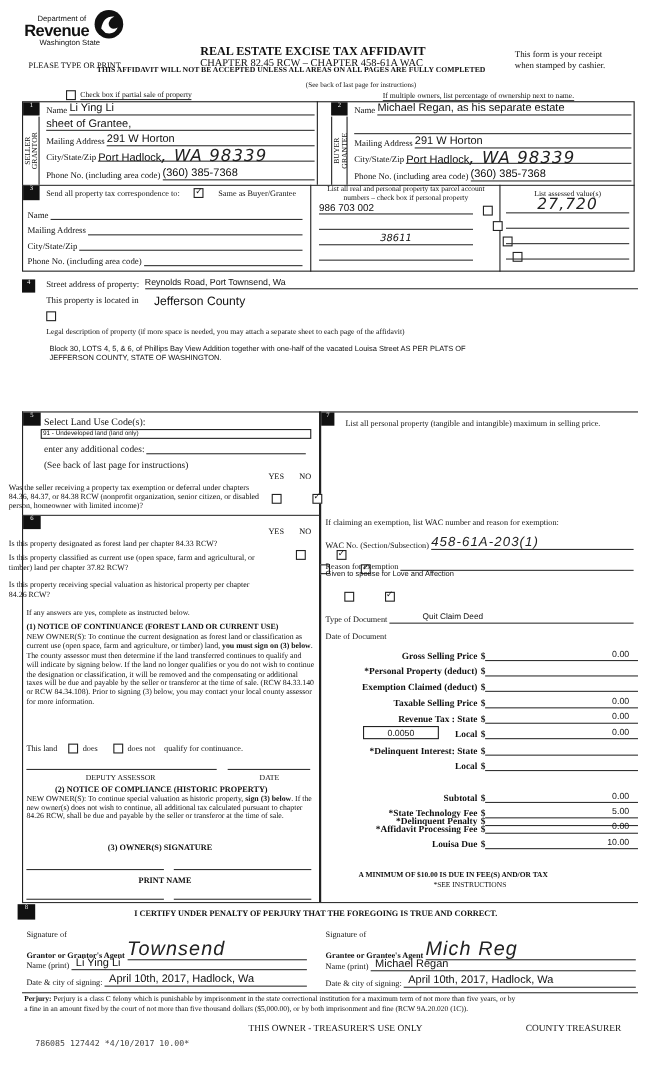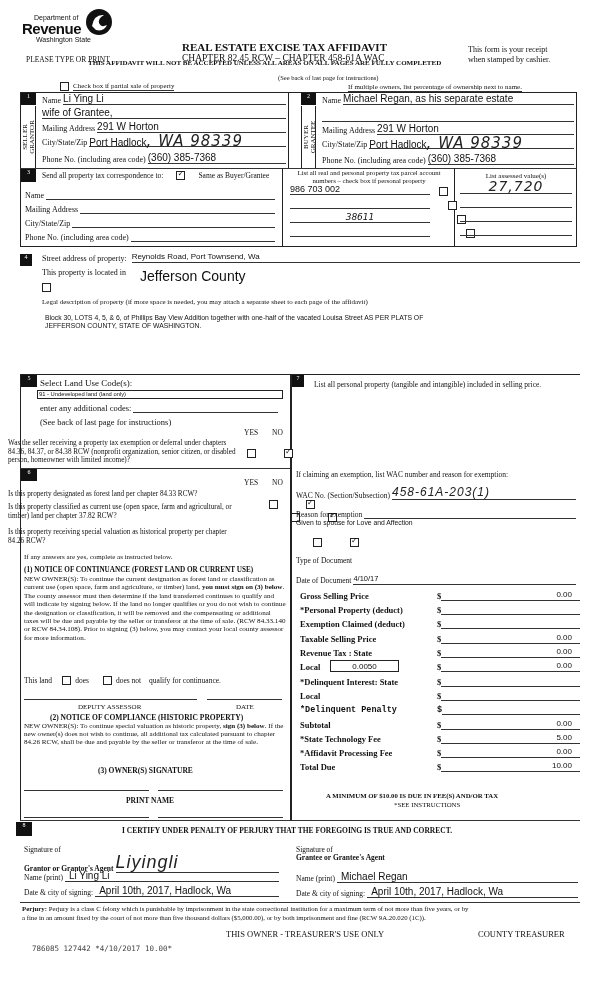--- a/index.html
+++ b/index.html
@@ -13,21 +13,21 @@
 .cb.on::after{content:"✓";position:absolute;left:0;top:-3px;font-size:8px;font-family:"DejaVu Sans",sans-serif}
 .num{position:absolute;background:#111;color:#fff;font-size:6px;text-align:center}
 .fill{font-family:"Liberation Sans",sans-serif;font-size:10px}
 .box{position:absolute;border:1px solid #222}
 .vl{position:absolute;border-left:1px solid #222}
 .hl{position:absolute;border-top:1px solid #333}
 .row{position:absolute;display:flex;align-items:flex-end;white-space:nowrap}
 .row .lab{font-size:8px}
 .row .line{flex:1;border-bottom:1px solid #333;margin-left:2px;height:11px;font-family:"Liberation Sans",sans-serif;font-size:10px;line-height:10px}
 .fee{position:absolute;left:300px;width:280px;display:flex;align-items:flex-end;font-size:8.5px;font-weight:bold}
-.fee .lab{width:134px;text-align:left}
+.fee .lab{width:134px;text-align:right}
 .fee .dol{margin-left:3px}
 .fee .val{flex:1;border-bottom:1px solid #333;text-align:right;font-family:"Liberation Sans",sans-serif;font-weight:normal;font-size:8px;padding-right:8px;height:11px}
 .q{position:absolute;left:8px;width:230px;font-size:7.2px;line-height:8.5px}
 .yn{position:absolute;font-size:7.5px}
 </style>
 </head>
 <body>
 
 
 
@@ -67,21 +67,21 @@
   <div style="transform:rotate(-90deg);position:absolute;left:-16px;top:24px;width:48px;text-align:center;font-size:7px;line-height:7px">
     <div>SELLER</div>
     <div>GRANTOR</div>
   </div>
 </div>
 <div class="row" style="left:42px;top:94px;width:244px">
   <span class="lab">Name</span>
   <span class="line">Li Ying Li</span>
 </div>
 <div class="row" style="left:42px;top:108px;width:244px">
-  <span class="line fill" style="margin-left:0">wife of Grantee,</span>
+  <span class="line fill" style="margin-left:0">sheet of Grantee,</span>
 </div>
 <div class="row" style="left:42px;top:122px;width:244px">
   <span class="lab">Mailing Address</span>
   <span class="line">291 W Horton</span>
 </div>
 <div class="row" style="left:42px;top:136px;width:244px">
   <span class="lab">City/State/Zip</span>
   <span class="line"><span>Port Hadlock</span><span class="hand">, WA  98339</span></span>
 </div>
 <div class="row" style="left:42px;top:153px;width:244px">
@@ -145,21 +145,21 @@
 <div id="parcel-rows"><div class="abs sans ul" style="left: 290px; top: 184px; width: 140px; height: 11px; font-size: 9px; line-height: 10px;">986 703 002</div><span class="cb abs" style="left: 439px; top: 186px;"></span><div class="abs hand ul" style="left: 460px; top: 180px; width: 112px; height: 14px; font-size: 14px; line-height: 13px; text-align: center;">27,720</div><div class="abs sans ul" style="left: 290px; top: 198px; width: 140px; height: 11px; font-size: 9px; line-height: 10px;"></div><span class="cb abs" style="left: 439px; top: 200px;"></span><div class="abs hand ul" style="left: 460px; top: 194px; width: 112px; height: 14px; font-size: 14px; line-height: 13px; text-align: center;"></div><div class="abs sans ul" style="left: 290px; top: 212px; width: 140px; height: 11px; font-size: 9px; line-height: 10px; text-align: center; font-family: &quot;DejaVu Sans&quot;, sans-serif; font-style: italic;">38611</div><span class="cb abs" style="left: 439px; top: 214px;"></span><div class="abs hand ul" style="left: 460px; top: 208px; width: 112px; height: 14px; font-size: 14px; line-height: 13px; text-align: center;"></div><div class="abs sans ul" style="left: 290px; top: 226px; width: 140px; height: 11px; font-size: 9px; line-height: 10px;"></div><span class="cb abs" style="left: 439px; top: 228px;"></span><div class="abs hand ul" style="left: 460px; top: 222px; width: 112px; height: 14px; font-size: 14px; line-height: 13px; text-align: center;"></div></div>
 
 
 <div class="num" style="left:20px;top:254px;width:12px;height:12px">4</div>
 <div class="row" style="left:42px;top:252px;width:538px">
   <span class="lab">Street address of property:</span>
   <span class="line" style="font-size:8px;margin-left:5px">Reynolds Road, Port Townsend, Wa</span>
 </div>
 <div class="abs" style="left:42px;top:268px;font-size:8px;display:flex;gap:14px">
   <span>This property is located in</span>
-  <span class="sans" style="font-size:14px">Jefferson County</span>
+  <span class="sans" style="font-size:11px">Jefferson County</span>
 </div>
 <div class="abs" style="left:42px;top:283px;font-size:7px;display:flex;align-items:center;gap:2px">
   <span class="cb"></span>
 </div>
 <div class="abs" style="left:42px;top:298px;font-size:7px">Legal description of property (if more space is needed, you may attach a separate sheet to each page of the affidavit)</div>
 <div class="abs sans" style="left:45px;top:314px;font-size:6.8px">Block 30, LOTS 4, 5, &amp; 6, of Phillips Bay View Addition together with one-half of the vacated Louisa  Street  AS PER PLATS OF</div>
 <div class="abs sans" style="left:45px;top:322px;font-size:6.8px">JEFFERSON COUNTY, STATE OF WASHINGTON.</div>
 
 
 <div class="box" style="left:20px;top:374px;width:560px;height:446px;border-right:none;border-bottom:none;border-left:none"></div>
@@ -220,37 +220,37 @@
 </div>
 <div class="abs b" style="left:98px;top:766px;font-size:7.5px">(3)  OWNER(S) SIGNATURE</div>
 <div class="hl" style="left:24px;top:790px;width:125px"></div>
 <div class="hl" style="left:158px;top:790px;width:125px"></div>
 <div class="abs b" style="left:126px;top:796px;font-size:7.5px">PRINT NAME</div>
 <div class="hl" style="left:24px;top:817px;width:125px"></div>
 <div class="hl" style="left:158px;top:817px;width:125px"></div>
 
 
 <div class="num" style="left:292px;top:375px;width:12px;height:12px">7</div>
-<div class="abs" style="left:308px;top:379px;width:270px;font-size:7.5px;line-height:12px;text-indent:6px">List all  personal property (tangible and intangible) included in selling price.</div>
+<div class="abs" style="left:308px;top:379px;width:270px;font-size:7.5px;line-height:12px;text-indent:6px">List all  personal property (tangible and intangible) maximum in selling price.</div>
 <div class="abs" style="left:296px;top:470px;font-size:7.5px">If claiming an exemption, list WAC number and reason for exemption:</div>
 <div class="row" style="left:296px;top:486px;width:280px">
   <span class="lab" style="font-size:7.5px">WAC No. (Section/Subsection)</span>
   <span class="line hand" style="font-size:12px;height:14px;line-height:13px">458-61A-203(1)</span>
 </div>
 <div class="row" style="left:296px;top:508px;width:280px">
   <span class="lab" style="font-size:7.5px">Reason for exemption</span>
   <span class="line"></span>
 </div>
 <div class="abs sans" style="left:296px;top:519px;font-size:6.8px">Given to spouse for Love and Affection</div>
 <div class="row" style="left:296px;top:556px;width:280px">
   <span class="lab" style="font-size:7.5px">Type of Document</span>
+  <span class="line" style="font-size:7.5px;padding-left:30px">Quit Claim Deed</span>
 </div>
 <div class="row" style="left:296px;top:574px;width:280px">
   <span class="lab" style="font-size:7.5px">Date of Document</span>
-  <span class="line" style="font-size:7.5px">4/10/17</span>
 </div>
 <div class="abs sans" style="left: 330px; top: 660px; width: 69px; height: 12px; border: 1px solid rgb(34, 34, 34); font-size: 8px; text-align: center; line-height: 11px;">0.0050</div>
 <div id="fee-rows">
     <div class="fee" style="top: 590px;">
       <span class="lab">Gross Selling Price</span>
       <span class="dol">$</span>
       <span class="val">0.00</span>
     </div>
     <div class="fee" style="top: 604px;">
       <span class="lab">*Personal Property (deduct)</span>
@@ -280,61 +280,62 @@
     <div class="fee" style="top: 676px;">
       <span class="lab">*Delinquent Interest: State</span>
       <span class="dol">$</span>
       <span class="val"></span>
     </div>
     <div class="fee" style="top: 690px;">
       <span class="lab">Local</span>
       <span class="dol">$</span>
       <span class="val"></span>
     </div>
-    <div class="fee" style="top: 704px; font-family: Liberation Mono, monospace;">
+    <div class="fee" style="top: 740px;">
       <span class="lab">*Delinquent Penalty</span>
       <span class="dol">$</span>
       <span class="val"></span>
     </div>
     <div class="fee" style="top: 719px;">
       <span class="lab">Subtotal</span>
       <span class="dol">$</span>
       <span class="val">0.00</span>
     </div>
     <div class="fee" style="top: 733px;">
       <span class="lab">*State Technology Fee</span>
       <span class="dol">$</span>
       <span class="val">5.00</span>
     </div>
     <div class="fee" style="top: 747px;">
       <span class="lab">*Affidavit Processing Fee</span>
       <span class="dol">$</span>
       <span class="val">0.00</span>
     </div>
     <div class="fee" style="top: 761px;">
-      <span class="lab">Total Due</span>
+      <span class="lab">Louisa Due</span>
       <span class="dol">$</span>
       <span class="val">10.00</span>
     </div>
   </div>
 <div class="abs b" style="left:326px;top:792px;font-size:6.8px">A MINIMUM OF $10.00 IS DUE IN FEE(S) AND/OR TAX</div>
 <div class="abs" style="left:394px;top:801px;font-size:6.8px">*SEE INSTRUCTIONS</div>
 
 
 <div class="hl" style="left:20px;top:820px;width:560px"></div>
 <div class="num" style="left:16px;top:822px;width:16px;height:14px">8</div>
 <div class="abs b" style="left:122px;top:826px;font-size:7.5px">I CERTIFY UNDER PENALTY OF PERJURY THAT THE FOREGOING IS TRUE AND CORRECT.</div>
 <div class="abs" style="left:24px;top:845px;font-size:7.5px">Signature of</div>
 <div class="row" style="left:24px;top:853px;width:255px">
   <span class="lab b" style="font-size:7.5px">Grantor or Grantor's Agent</span>
-  <span class="line hand" style="font-size:18px;height:20px;line-height:18px">Liyingli</span>
+  <span class="line hand" style="font-size:18px;height:20px;line-height:18px">Townsend</span>
 </div>
 <div class="abs" style="left:296px;top:845px;font-size:7.5px">Signature of</div>
 <div class="row" style="left:296px;top:853px;width:282px">
   <span class="lab b" style="font-size:7.5px">Grantee or Grantee's Agent</span>
+  <span class="line hand" style="font-size:18px;height:20px;line-height:18px">Mich Reg</span>
 </div>
 <div class="row" style="left:24px;top:871px;width:255px">
   <span class="lab" style="font-size:7.5px">Name (print)</span>
   <span class="line" style="padding-left:4px">Li Ying Li</span>
 </div>
 <div class="row" style="left:296px;top:872px;width:282px">
   <span class="lab" style="font-size:7.5px">Name (print)</span>
   <span class="line" style="padding-left:4px">Michael Regan</span>
 </div>
 <div class="row" style="left:24px;top:886px;width:255px">

